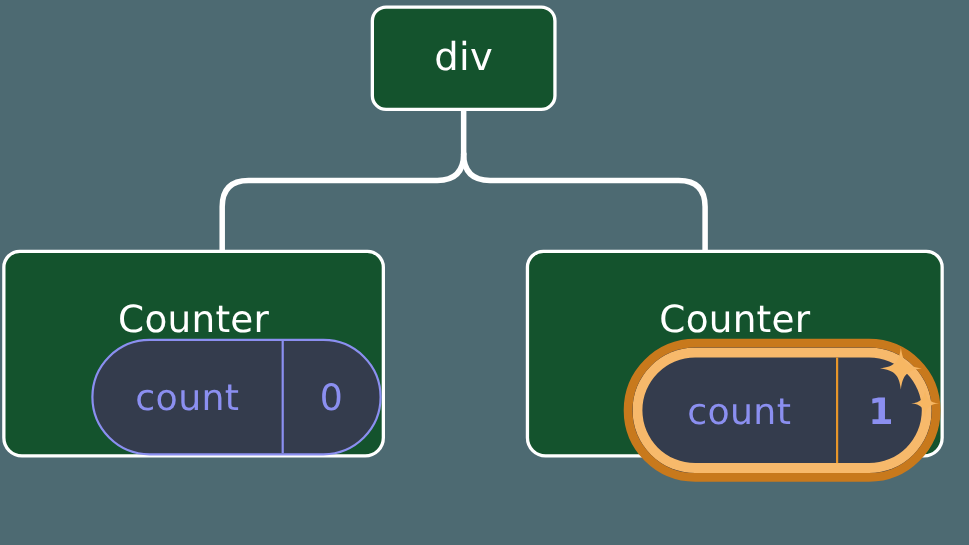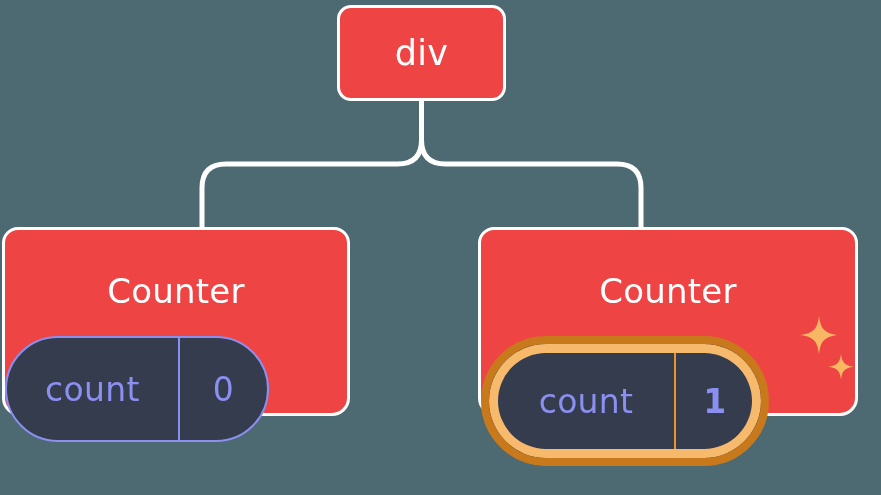--- a/index.html
+++ b/index.html
@@ -24,21 +24,21 @@
     width: 881px;
     height: 495px;
     z-index: 1;
   }
 
   
   .node {
     position: absolute;
     z-index: 2;
     box-sizing: border-box;
-    background: #ef4444;
+    background: #14532d;
     border: 3px solid #ffffff;
     border-radius: 16px;
     display: flex;
     flex-direction: column;
     align-items: center;
   }
 
   
   #node-div {
     left: 337px;
@@ -68,23 +68,22 @@
   .counter-node .node-title {
     font-size: 34px;
     color: #ffffff;
     line-height: 1;
     letter-spacing: 0.2px;
   }
 
   
   .pill-wrap {
     position: relative;
-    margin-top: 28px;
     display: flex;
-    justify-content: flex-start;
+    justify-content: flex-end;
     width: 100%;
   }
 
   .pill {
     position: relative;
     box-sizing: border-box;
     display: flex;
     align-items: stretch;
     background: #343c4d;
   }

